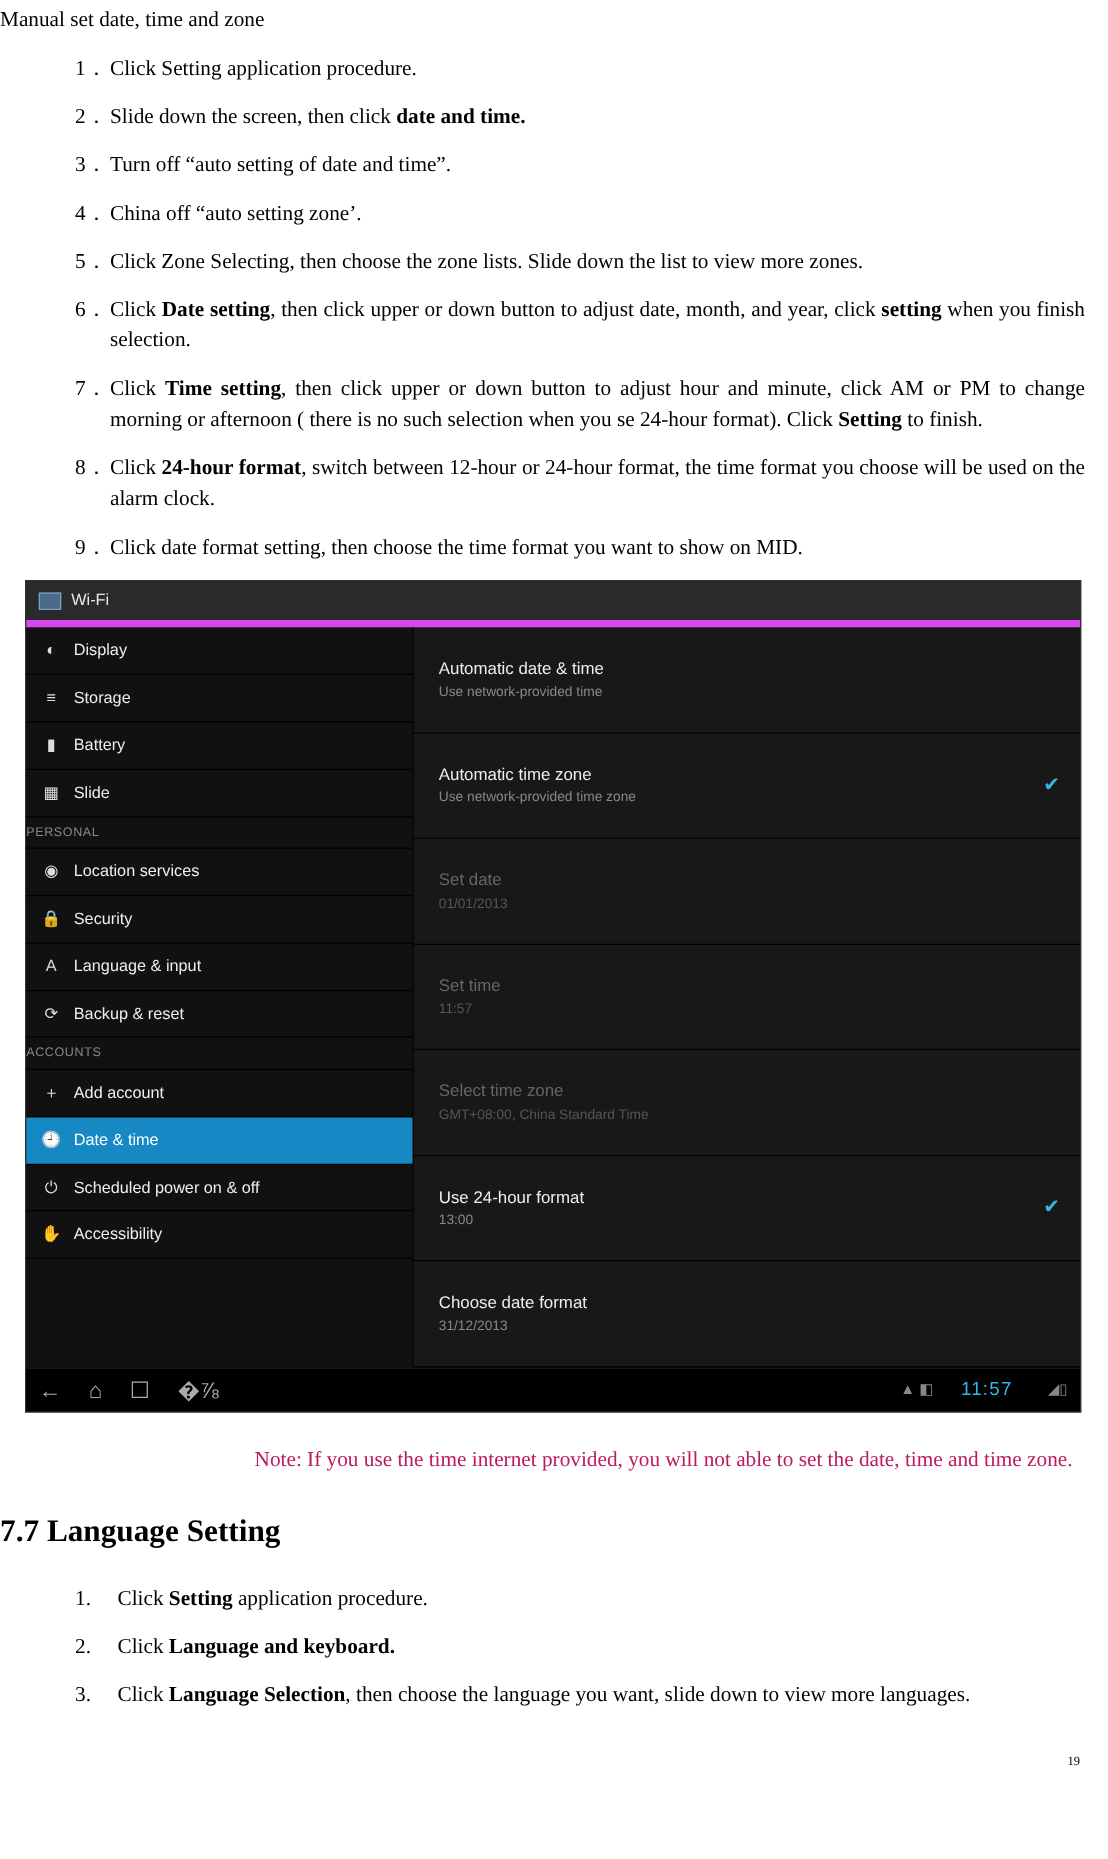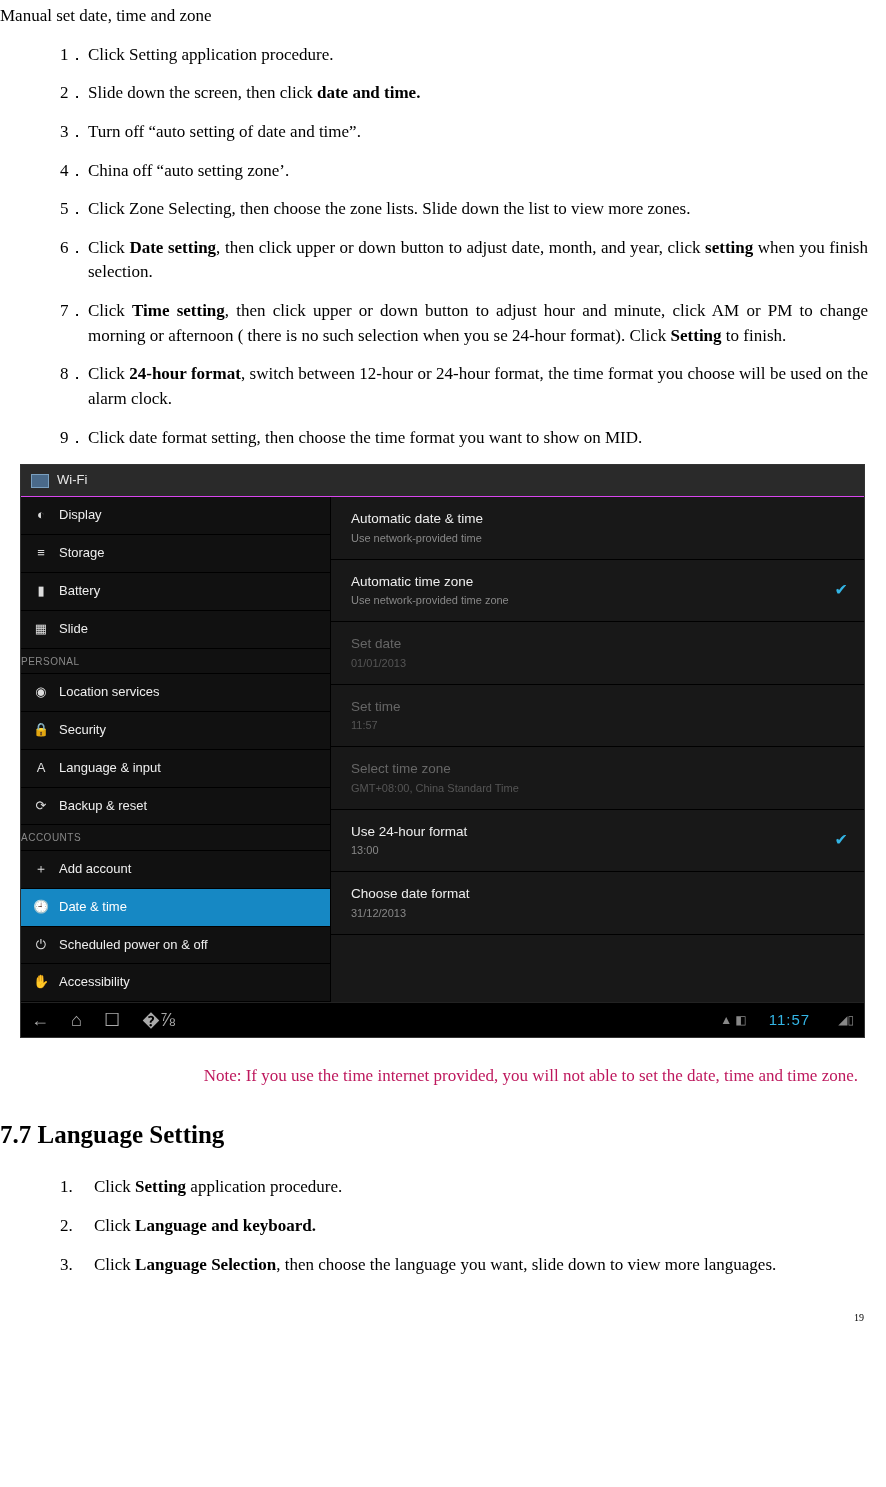--- a/index.html
+++ b/index.html
@@ -38,21 +38,21 @@
     width: 845px;
     background: #1a1a1a;
     font-family: Arial, sans-serif;
     font-size: 13px;
     color: #e8e8e8;
     border: 1px solid #333;
   }
   .ss-top {
     background: #2a2a2a;
     padding: 6px 10px;
-    border-bottom: 1px solid #d946ef;
+    border-bottom: 6px solid #d946ef;
     display: flex;
     align-items: center;
     gap: 8px;
   }
   .ss-top-icon {
     width: 18px; height: 14px; background: #4a6a8a;
     border: 1px solid #7aa0c0;
   }
   .ss-body { display: flex; min-height: 420px; }
   .ss-side {
@@ -75,21 +75,21 @@
     font-size: 10px;
     letter-spacing: 0.5px;
     border-bottom: 1px solid #000;
   }
   .side-icon {
     width: 16px; height: 16px;
     display: inline-flex; align-items: center; justify-content: center;
     font-size: 13px; color: #ddd;
   }
   .main-row {
-    padding: 12px 20px;
+    padding: 23px 20px;
     border-bottom: 1px solid #000;
     position: relative;
   }
   .main-row .lbl { color: #eee; font-size: 13.5px; }
   .main-row .sub { color: #888; font-size: 11px; margin-top: 2px; }
   .main-row.dis .lbl { color: #666; }
   .main-row.dis .sub { color: #555; }
   .chk {
     position: absolute; right: 16px; top: 50%;
     transform: translateY(-50%);

